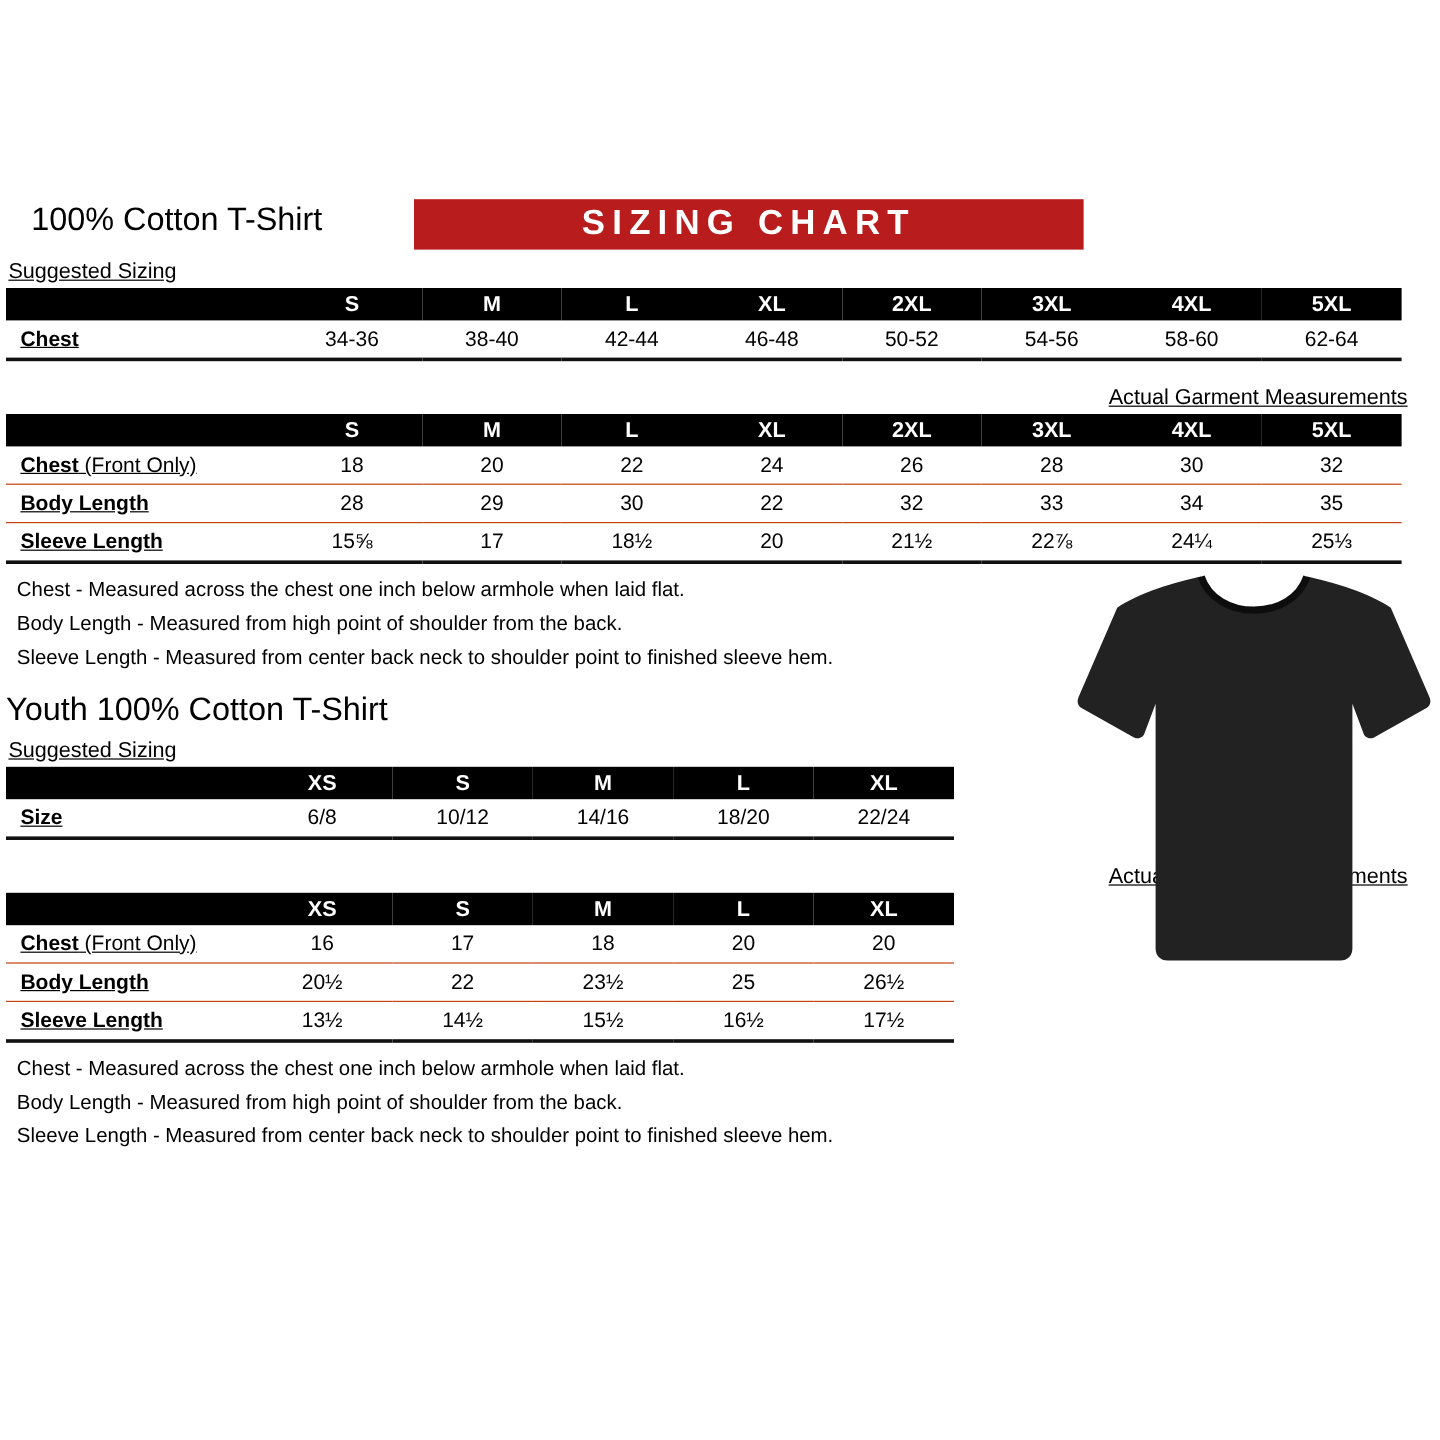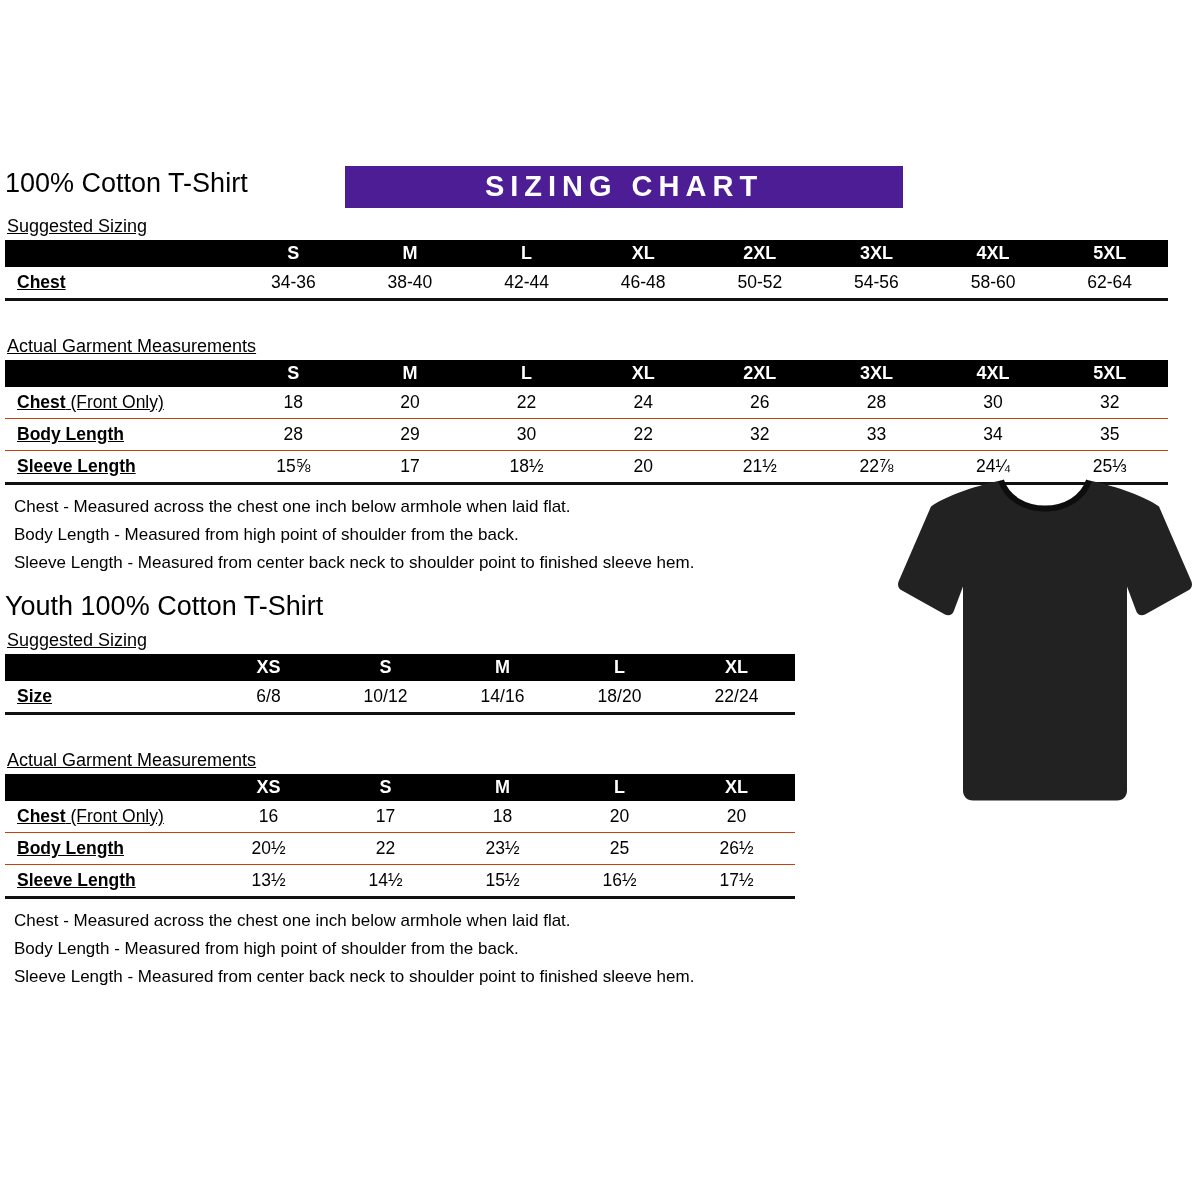--- a/index.html
+++ b/index.html
@@ -3,29 +3,29 @@
 <meta charset="utf-8">
 <style>
   html,body{margin:0;padding:0;background:#ffffff;}
   body{
     width:1200px;height:1200px;
     font-family:"Liberation Sans", sans-serif;
     color:#000;position:relative;overflow:hidden;
   }
   .content{position:absolute;left:5px;top:166px;width:1168px;}
   .title-row{position:relative;height:42px;margin-bottom:4px;}
-  .main-title{position:absolute;left:0;top:2px;font-size:27px;font-weight:normal;margin:0;}
+  .main-title{position:absolute;left:21px;top:2px;font-size:27px;font-weight:normal;margin:0;}
   .banner{
     position:absolute;left:340px;top:0;width:558px;
-    background:#4c1d95;color:#fff;text-align:center;
+    background:#b91c1c;color:#fff;text-align:center;
     font-weight:bold;font-size:29px;letter-spacing:6px;
     padding:4px 0 5px 0;
   }
   .section-label{font-size:18px;margin:8px 0 3px 2px;text-decoration:underline;}
-  .gap{margin-top:35px;}
+  .gap{margin-top:20px;text-align:right;}
   table{border-collapse:collapse;table-layout:fixed;}
   .adult-table{width:1163px;}
   .youth-table{width:790px;}
   th{background:#000;color:#fff;font-weight:bold;font-size:18px;padding:3px 0;text-align:center;}
   td{text-align:center;font-size:17.5px;padding:5px 0;border-bottom:1px solid #c2410c;}
   tbody tr:last-child td{border-bottom:3px solid #111;}
   td.rowlabel{text-align:left;padding-left:12px;text-decoration:underline;}
   td.rowlabel b{font-weight:bold;}
   .adult-table th:first-child,.adult-table td:first-child{width:230px;}
   .youth-table th:first-child,.youth-table td:first-child{width:205px;}

